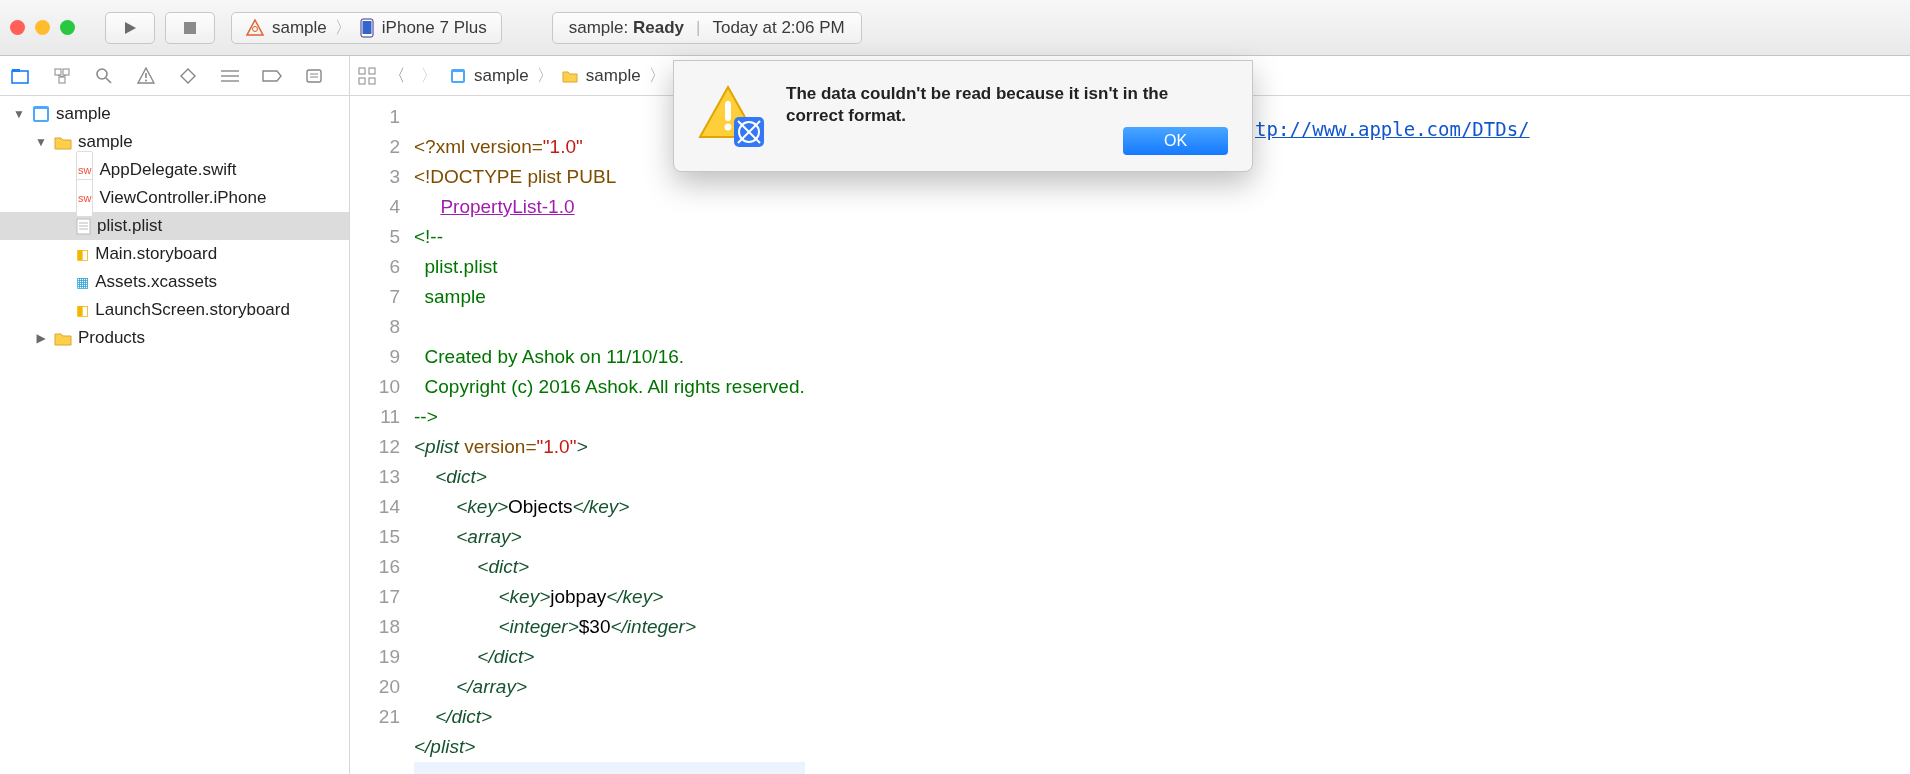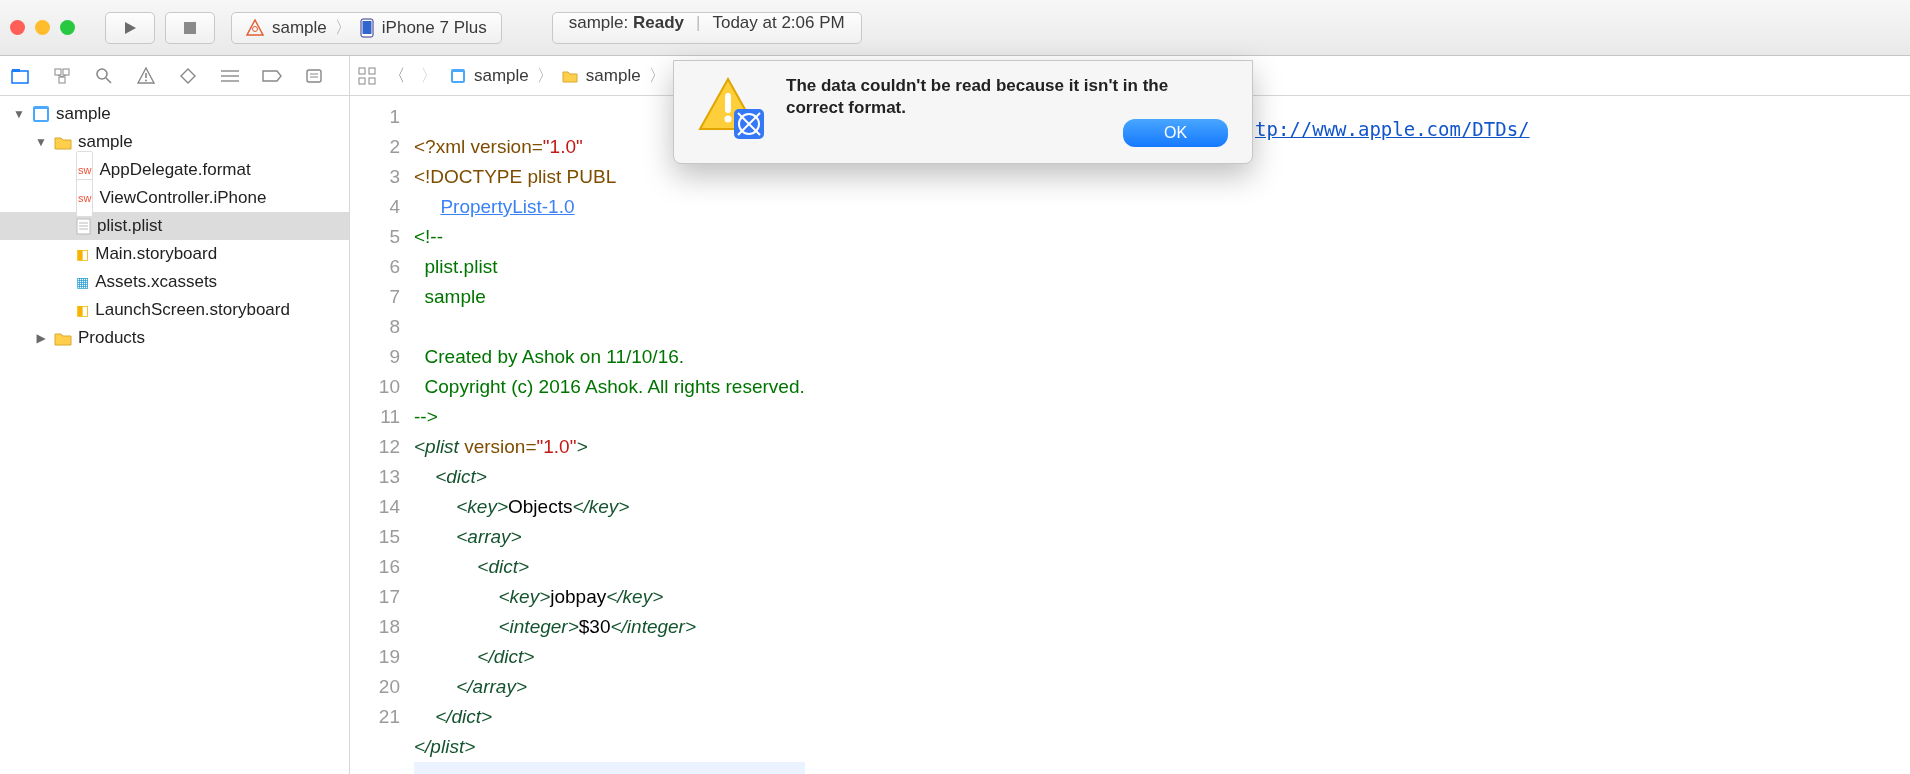--- a/index.html
+++ b/index.html
@@ -5,21 +5,21 @@
 * { margin:0; padding:0; box-sizing:border-box; font-family: -apple-system, "Helvetica Neue", Arial, sans-serif; }
 body { width:1910px; height:774px; overflow:hidden; background:#fff; position:relative; }
 
 
 .toolbar { height:56px; background:linear-gradient(#f7f7f7,#e9e9e9); border-bottom:1px solid #c5c5c5; display:flex; align-items:center; padding:0 10px; gap:10px; }
 .traffic { display:flex; gap:10px; margin-right:20px; }
 .tl { width:15px; height:15px; border-radius:50%; }
 .red{background:#ff5f57;} .yellow{background:#ffbd2e;} .green{background:#28c840;}
 .tbtn { width:50px; height:32px; border:1px solid #c8c8c8; border-radius:5px; display:flex; align-items:center; justify-content:center; background:linear-gradient(#fdfdfd,#f0f0f0); color:#5a5a5a; }
 .scheme { height:32px; border:1px solid #c8c8c8; border-radius:5px; background:linear-gradient(#fdfdfd,#f0f0f0); display:flex; align-items:center; padding:0 14px; font-size:17px; color:#3a3a3a; gap:8px; margin-left:6px;}
-.status { margin-left:40px; height:32px; border:1px solid #c8c8c8; border-radius:5px; background:linear-gradient(#fdfdfd,#f0f0f0); display:flex; align-items:flex-start; padding:0 16px; font-size:17px; color:#3a3a3a; }
+.status { margin-left:40px; height:32px; border:1px solid #c8c8c8; border-radius:5px; background:linear-gradient(#fdfdfd,#f0f0f0); display:flex; align-items:center; padding:0 16px; font-size:17px; color:#3a3a3a; }
 .status .divider{ margin:0 12px; color:#bbb; }
 
 
 .navtabs { height:40px; border-bottom:1px solid #d7d7d7; display:flex; }
 .navtabs .left { width:350px; display:flex; align-items:center; padding:0 10px; gap:22px; border-right:1px solid #d7d7d7;}
 .navtabs .left .ic { width:20px; height:20px; color:#7a7a7a; display:flex; align-items:center; justify-content:center;}
 .navtabs .left .ic.active { color:#1a7fff; }
 .navtabs .right { flex:1; display:flex; align-items:center; padding:0 8px; gap:10px; font-size:17px; color:#3a3a3a;}
 .navtabs .right .nav-arrow{ width:22px; text-align:center; color:#8a8a8a; }
 .breadcrumb{display:flex;align-items:center;gap:8px;}
@@ -33,29 +33,29 @@
 .tw{ width:14px; text-align:center; color:#6a6a6a; font-size:12px;}
 .ico-swift{ color:#f05138; font-size:11px; background:#fff; border:1px solid #ddd; padding:12px 1px; border-radius:2px;}
 .ico-sb{ color:#f5b400; font-size:14px;}
 .ico-asset{ color:#2aa1d6; font-size:14px;}
 .pad1{padding-left:12px;} .pad2{padding-left:34px;} .pad3{padding-left:56px;}
 
 .editor { flex:1; background:#fff; display:flex; font-family: "SF Mono","Menlo","Monaco",monospace; font-size:19px; line-height:30px; position:relative;}
 .gutter { width:60px; text-align:right; color:#9a9a9a; padding:6px 10px 0 0; user-select:none; font-family:inherit;}
 .gutter div{height:30px;}
 .code { padding:6px 0 0 4px; white-space:pre; color:#000;}
-.c-red{color:#c41a16;} .c-brown{color:#7e4d00;} .c-green{color:#007400;} .c-pink{color:#14532d;font-style:italic;} .c-link{color:#3b82f6; text-decoration:underline;}
+.c-red{color:#c41a16;} .c-brown{color:#7e4d00;} .c-green{color:#007400;} .c-pink{color:#14532d;font-style:italic;} .c-link{color:#a21caf; text-decoration:underline;}
 .hl{ background:#eaf3ff; display:inline-block; width:100%; }
 
 
-.alert { position:absolute; left:673px; top:60px; width:580px; background:#f6f6f6; border:1px solid #c6c6c6; border-radius:0 0 8px 8px; box-shadow:0 12px 30px rgba(0,0,0,.25); padding:14px 24px 18px 24px; display:flex; gap:18px; }
+.alert { position:absolute; left:673px; top:60px; width:580px; background:#f6f6f6; border:1px solid #c6c6c6; border-radius:0 0 8px 8px; box-shadow:0 12px 30px rgba(0,0,0,.25); padding:22px 24px 18px 24px; display:flex; gap:18px; }
 .alert .icon{ width:70px; height:70px; position:relative;}
 .alert .msg{ flex:1; font-size:17px; color:#222; font-weight:600; line-height:22px;}
 .alert .btns{ position:absolute; right:24px; bottom:16px;}
-.okbtn{ width:105px; height:28px; border:none; border-radius:12px; background:linear-gradient(#49a6ff,#1579ff); color:#fff; font-size:16px; }
+.okbtn{ width:105px; height:28px; border:none; border-radius:4px; background:linear-gradient(#49a6ff,#1579ff); color:#fff; font-size:16px; }
 
 
 .far-url{ position:absolute; left:1255px; top:118px; font-family:"SF Mono","Menlo",monospace; font-size:19px; color:#1155cc; text-decoration:underline;text-align:center; }
 
 svg{display:block;}
 </style>
 </head>
 <body>
 
 <div class="toolbar">
@@ -207,21 +207,21 @@
       <span>
           <svg width="18" height="15">
             <path d="M1 3h6l2 2h8v9H1z" fill="#ffcf4b" stroke="#d8a830"></path>
           </svg>
         </span>
       <span>sample</span>
     </div>
     <div class="row pad3">
       <span class="tw"></span>
       <span class="ico-swift">sw</span>
-      <span>AppDelegate.format</span>
+      <span>AppDelegate.swift</span>
     </div>
     <div class="row pad3">
       <span class="tw"></span>
       <span class="ico-swift">sw</span>
       <span>ViewController.iPhone</span>
     </div>
     <div class="row pad3 selected">
       <span class="tw"></span>
       <span>
           <svg width="15" height="17">

